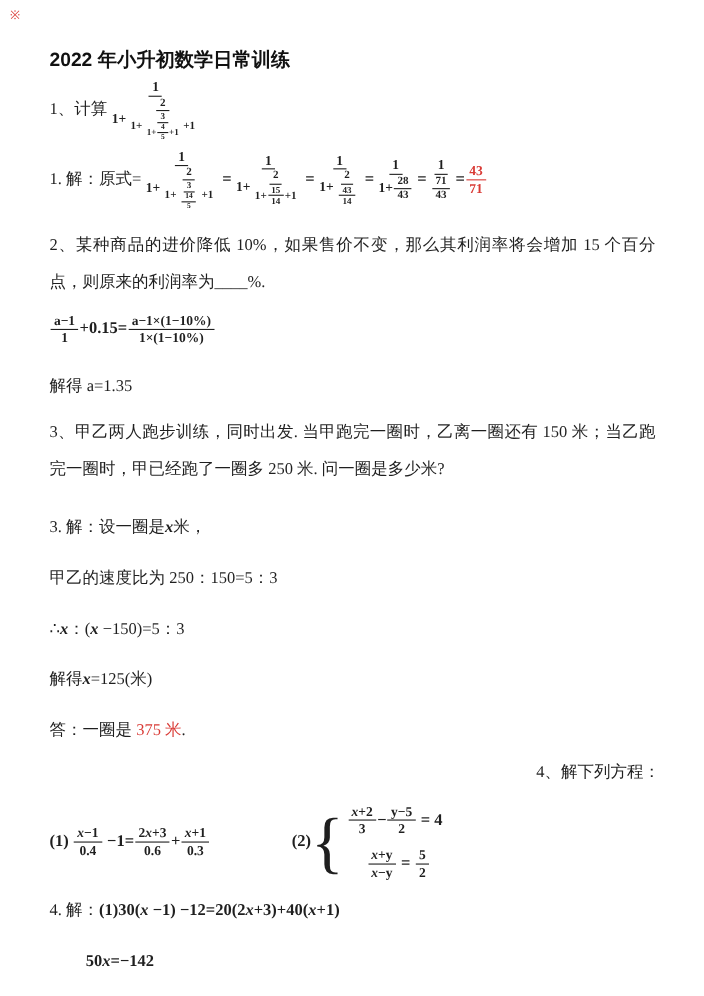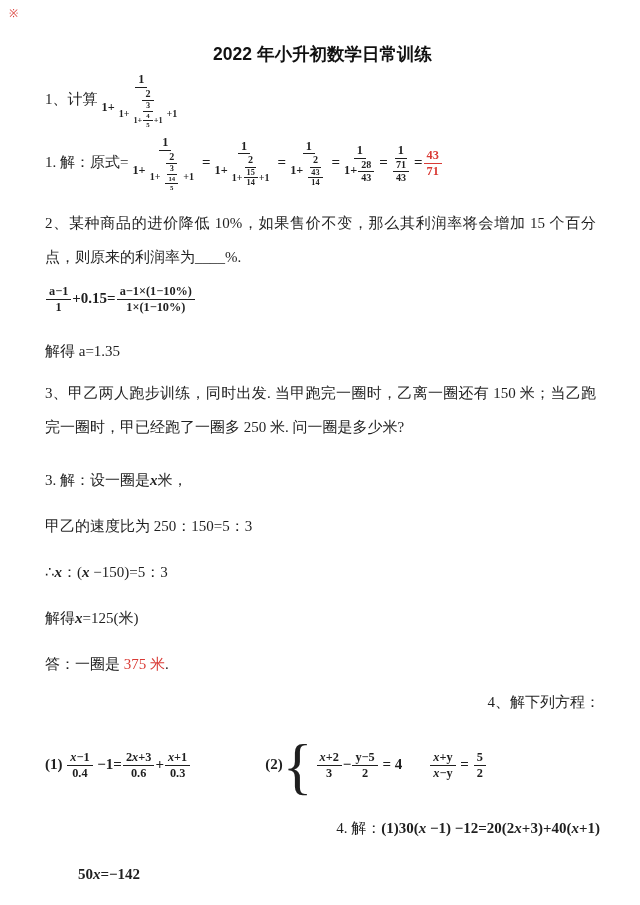--- a/index.html
+++ b/index.html
@@ -10,21 +10,21 @@
     padding:42px 40px 0 45px;
     background:#ffffff;
     overflow:hidden;
     font-family:"Liberation Serif","DejaVu Serif",serif;
     color:#1f1f1f;
     font-size:15px;
   }
   .corner{position:absolute;left:9px;top:5px;font-size:11px;color:#d93a35;}
   .title{
     margin:0 0 4px 0;
-    text-align:center;
+    text-align:left;
     font-family:"Liberation Sans","DejaVu Sans",sans-serif;
     font-weight:bold;
     font-size:17.5px;
     line-height:24px;
     color:#111;
   }
   .line{margin-top:26px;line-height:20px;}
   .para{margin:14px 4px 0 0;line-height:34px;text-align:justify;}
   .zh{white-space:pre;}
   
@@ -37,21 +37,21 @@
     vertical-align:middle;text-align:center;
     font-size:.82em;font-weight:bold;
     margin:0 1px;line-height:1.2;
   }
   .fr>.n{display:block;padding:0 3px;border-bottom:1px solid currentColor;}
   .fr>.d{display:block;padding:0 3px;}
   .v{font-style:italic;font-weight:bold;}
   
   .sys{display:inline-flex;align-items:center;vertical-align:middle;}
   .sys .brace{font-size:62px;font-weight:normal;line-height:56px;margin-right:3px;}
-  .sys .rows{display:inline-flex;flex-direction:row;gap:9px;align-items:flex-start;}
+  .sys .rows{display:inline-flex;flex-direction:column;gap:9px;align-items:flex-start;}
   .sys .row{white-space:pre;}
   .sys .row:nth-child(2){margin-left:18px;}
   .eqrow{display:flex;align-items:center;margin-top:18px;min-height:72px;}
   .eq2block{margin-left:74px;}
   .indent{padding-left:33px;}
   .tight{margin-top:6px;}
 </style>
 </head>
 <body>
 
@@ -99,21 +99,21 @@
     <span class="mrow">答：一圈是 <span class="red">375 米</span>.</span>
   </div>
 
   <p class="line" style="margin-top:18px;text-align:right;">4、解下列方程：</p>
 
   <div class="eqrow">
     <span class="mrow bm">(1) <span class="fr"><span class="n"><i class="v">x</i>−1</span><span class="d">0.4</span></span> −1=<span class="fr"><span class="n">2<i class="v">x</i>+3</span><span class="d">0.6</span></span>+<span class="fr"><span class="n"><i class="v">x</i>+1</span><span class="d">0.3</span></span></span>
     <span class="mrow bm eq2block">(2)<span class="sys"><span class="brace">{</span><span class="rows"><span class="row"><span class="fr"><span class="n"><i class="v">x</i>+2</span><span class="d">3</span></span>−<span class="fr"><span class="n">y−5</span><span class="d">2</span></span> = 4</span><span class="row"><span class="fr"><span class="n"><i class="v">x</i>+y</span><span class="d"><i class="v">x</i>−y</span></span> = <span class="fr"><span class="n">5</span><span class="d">2</span></span></span></span></span></span>
   </div>
 
-  <div class="line" style="margin-top:16px;text-align:right;">
+  <div class="line" style="margin-top:16px;">
     <span class="zh">4. 解：</span><span class="mrow bm">(1)30(<i class="v">x</i> −1) −12=20(2<i class="v">x</i>+3)+40(<i class="v">x</i>+1)</span>
   </div>
 
 
   <div class="line indent">
     <span class="mrow bm">50<i class="v">x</i>=−142</span>
   </div>
 
 </div>
 

